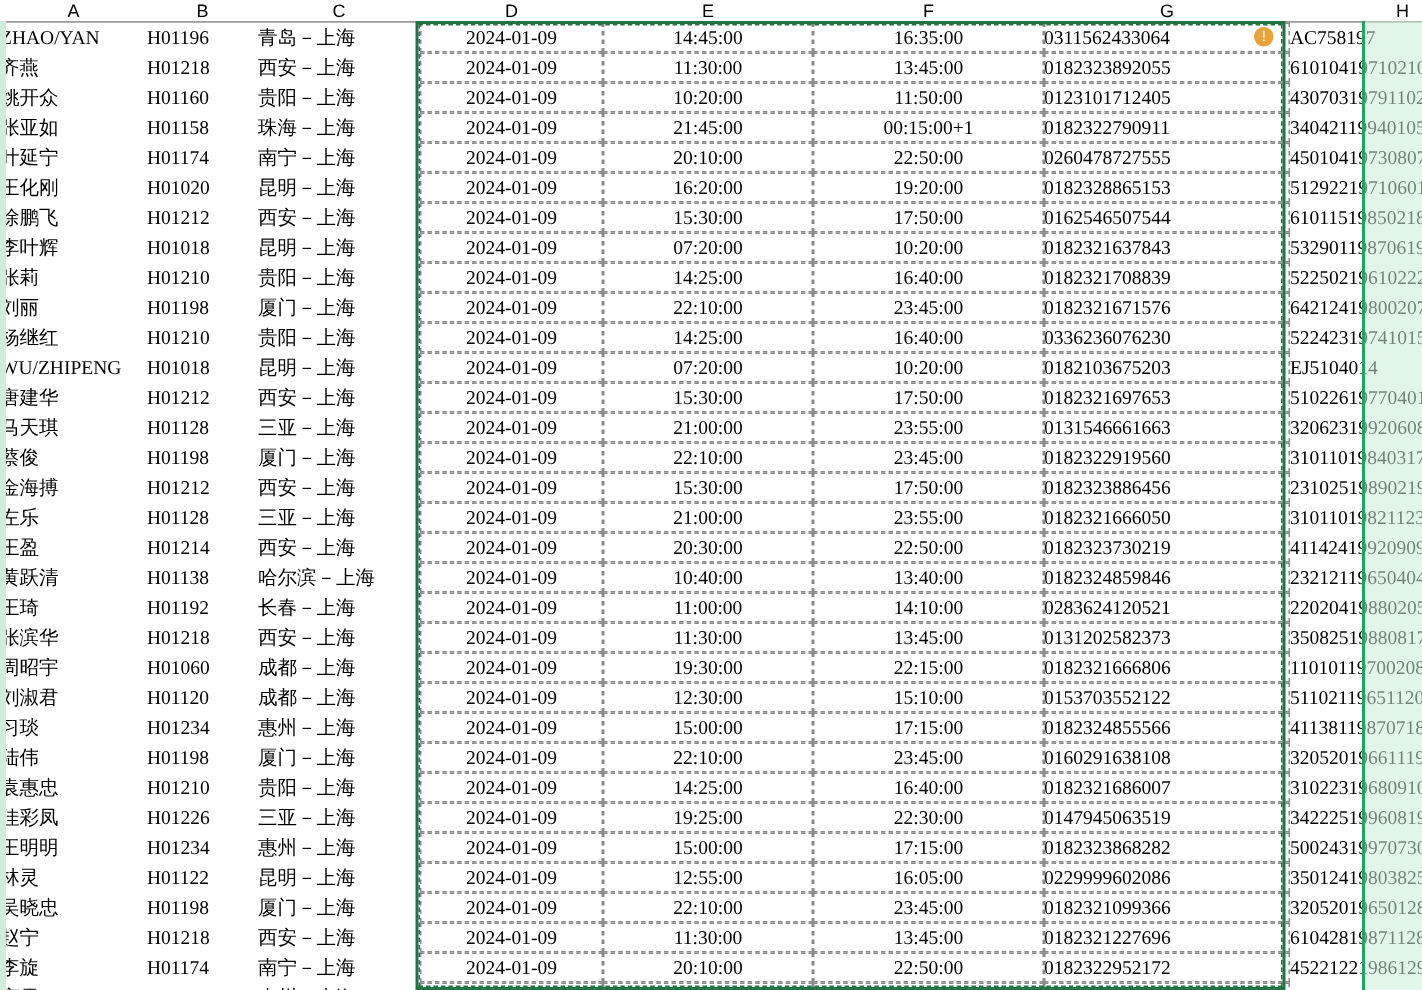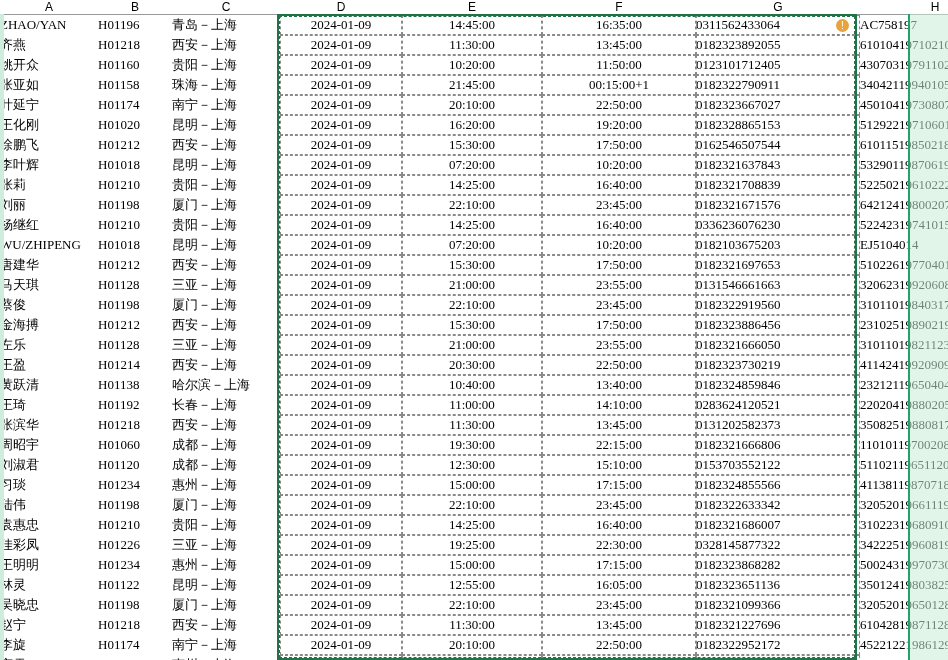--- a/index.html
+++ b/index.html
@@ -208,21 +208,21 @@
           <td class="cell cH lft">340421199401054628</td>
         </tr>
         <tr>
           <td class="rownum">944</td>
           <td class="cell cA lft">叶延宁</td>
           <td class="cell cB lft">H01174</td>
           <td class="cell cC lft">南宁－上海</td>
           <td class="cell cD ctr dash-cell">2024-01-09</td>
           <td class="cell cE ctr dash-cell">20:10:00</td>
           <td class="cell cF ctr dash-cell">22:50:00</td>
-          <td class="cell cG lft dash-cell">0182323667027</td>
+          <td class="cell cG lft dash-cell">0260478727555</td>
           <td class="cell cH lft">450104197308071515</td>
         </tr>
         <tr>
           <td class="rownum">945</td>
           <td class="cell cA lft">王化刚</td>
           <td class="cell cB lft">H01020</td>
           <td class="cell cC lft">昆明－上海</td>
           <td class="cell cD ctr dash-cell">2024-01-09</td>
           <td class="cell cE ctr dash-cell">16:20:00</td>
           <td class="cell cF ctr dash-cell">19:20:00</td>
@@ -428,21 +428,21 @@
           <td class="cell cH lft">411381198707184238</td>
         </tr>
         <tr>
           <td class="rownum">964</td>
           <td class="cell cA lft">陆伟</td>
           <td class="cell cB lft">H01198</td>
           <td class="cell cC lft">厦门－上海</td>
           <td class="cell cD ctr dash-cell">2024-01-09</td>
           <td class="cell cE ctr dash-cell">22:10:00</td>
           <td class="cell cF ctr dash-cell">23:45:00</td>
-          <td class="cell cG lft dash-cell">0182322633342</td>
+          <td class="cell cG lft dash-cell">0160291638108</td>
           <td class="cell cH lft">320520196611190320</td>
         </tr>
         <tr>
           <td class="rownum">965</td>
           <td class="cell cA lft">袁惠忠</td>
           <td class="cell cB lft">H01210</td>
           <td class="cell cC lft">贵阳－上海</td>
           <td class="cell cD ctr dash-cell">2024-01-09</td>
           <td class="cell cE ctr dash-cell">14:25:00</td>
           <td class="cell cF ctr dash-cell">16:40:00</td>
@@ -450,21 +450,21 @@
           <td class="cell cH lft">310223196809101216</td>
         </tr>
         <tr>
           <td class="rownum">966</td>
           <td class="cell cA lft">佳彩凤</td>
           <td class="cell cB lft">H01226</td>
           <td class="cell cC lft">三亚－上海</td>
           <td class="cell cD ctr dash-cell">2024-01-09</td>
           <td class="cell cE ctr dash-cell">19:25:00</td>
           <td class="cell cF ctr dash-cell">22:30:00</td>
-          <td class="cell cG lft dash-cell">0328145877322</td>
+          <td class="cell cG lft dash-cell">0147945063519</td>
           <td class="cell cH lft">342225199608191589</td>
         </tr>
         <tr>
           <td class="rownum">967</td>
           <td class="cell cA lft">王明明</td>
           <td class="cell cB lft">H01234</td>
           <td class="cell cC lft">惠州－上海</td>
           <td class="cell cD ctr dash-cell">2024-01-09</td>
           <td class="cell cE ctr dash-cell">15:00:00</td>
           <td class="cell cF ctr dash-cell">17:15:00</td>
@@ -472,21 +472,21 @@
           <td class="cell cH lft">500243199707302759</td>
         </tr>
         <tr>
           <td class="rownum">968</td>
           <td class="cell cA lft">林灵</td>
           <td class="cell cB lft">H01122</td>
           <td class="cell cC lft">昆明－上海</td>
           <td class="cell cD ctr dash-cell">2024-01-09</td>
           <td class="cell cE ctr dash-cell">12:55:00</td>
           <td class="cell cF ctr dash-cell">16:05:00</td>
-          <td class="cell cG lft dash-cell">0182323651136</td>
+          <td class="cell cG lft dash-cell">0229999602086</td>
           <td class="cell cH lft">350124198038254021</td>
         </tr>
         <tr>
           <td class="rownum">969</td>
           <td class="cell cA lft">吴晓忠</td>
           <td class="cell cB lft">H01198</td>
           <td class="cell cC lft">厦门－上海</td>
           <td class="cell cD ctr dash-cell">2024-01-09</td>
           <td class="cell cE ctr dash-cell">22:10:00</td>
           <td class="cell cF ctr dash-cell">23:45:00</td>

